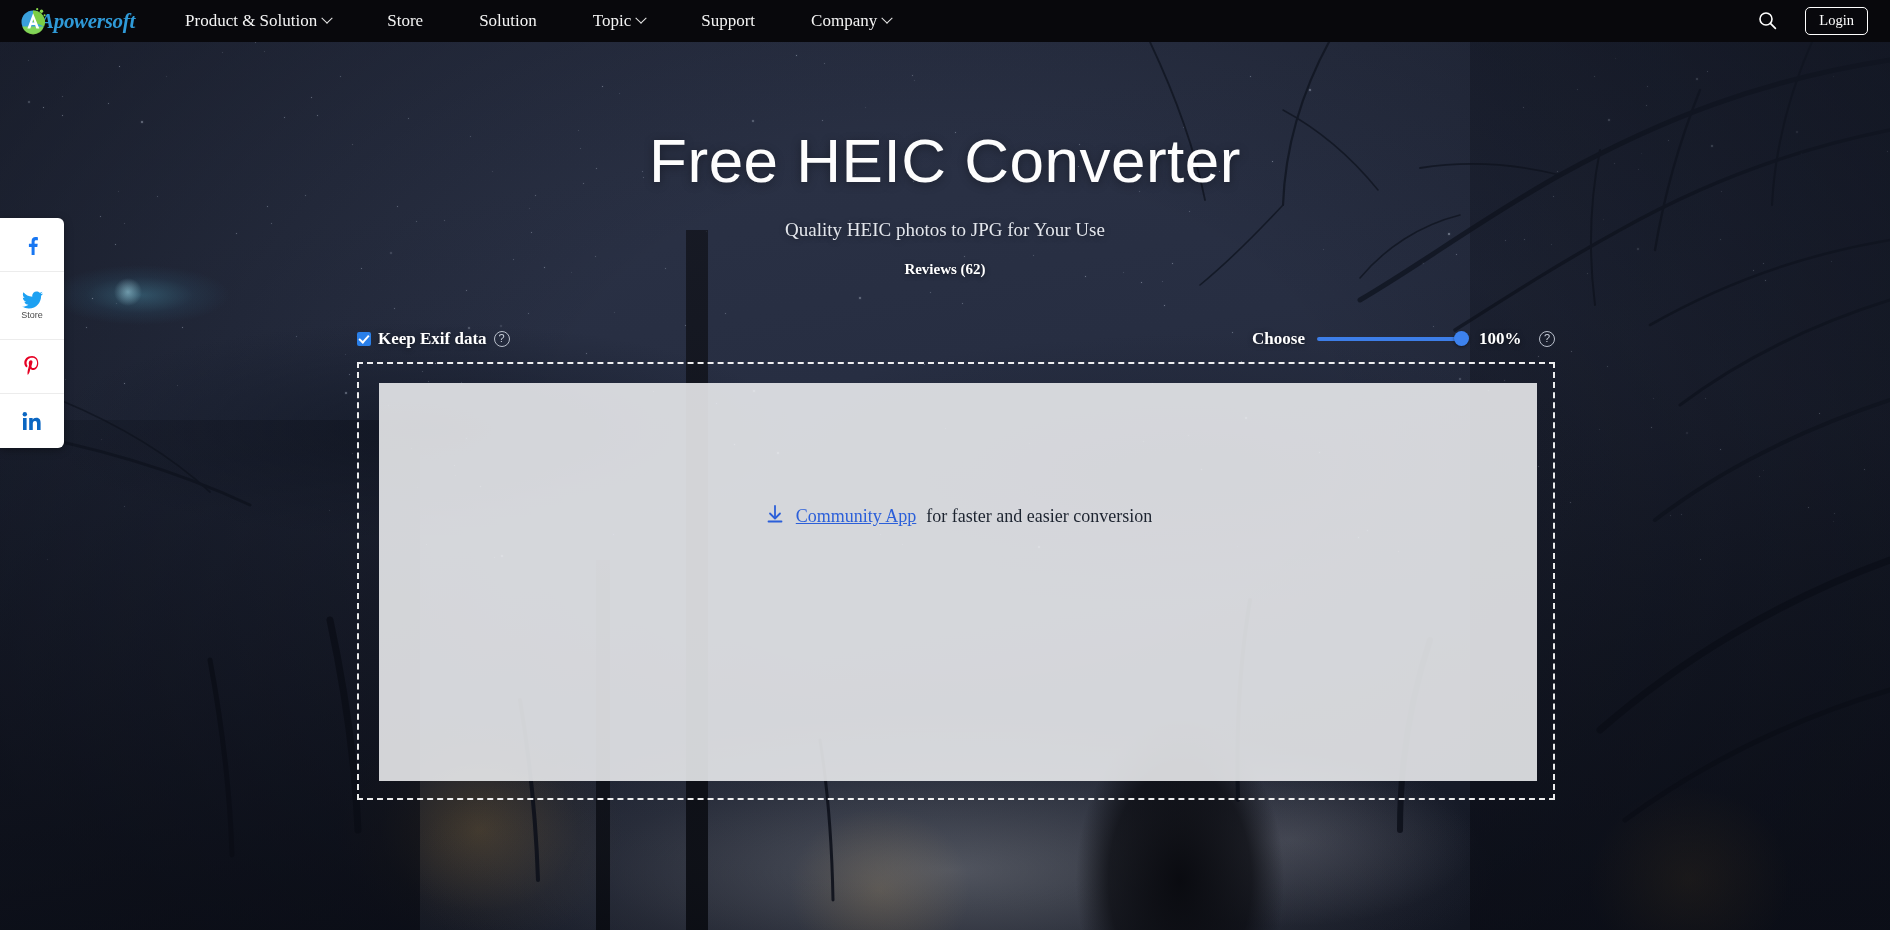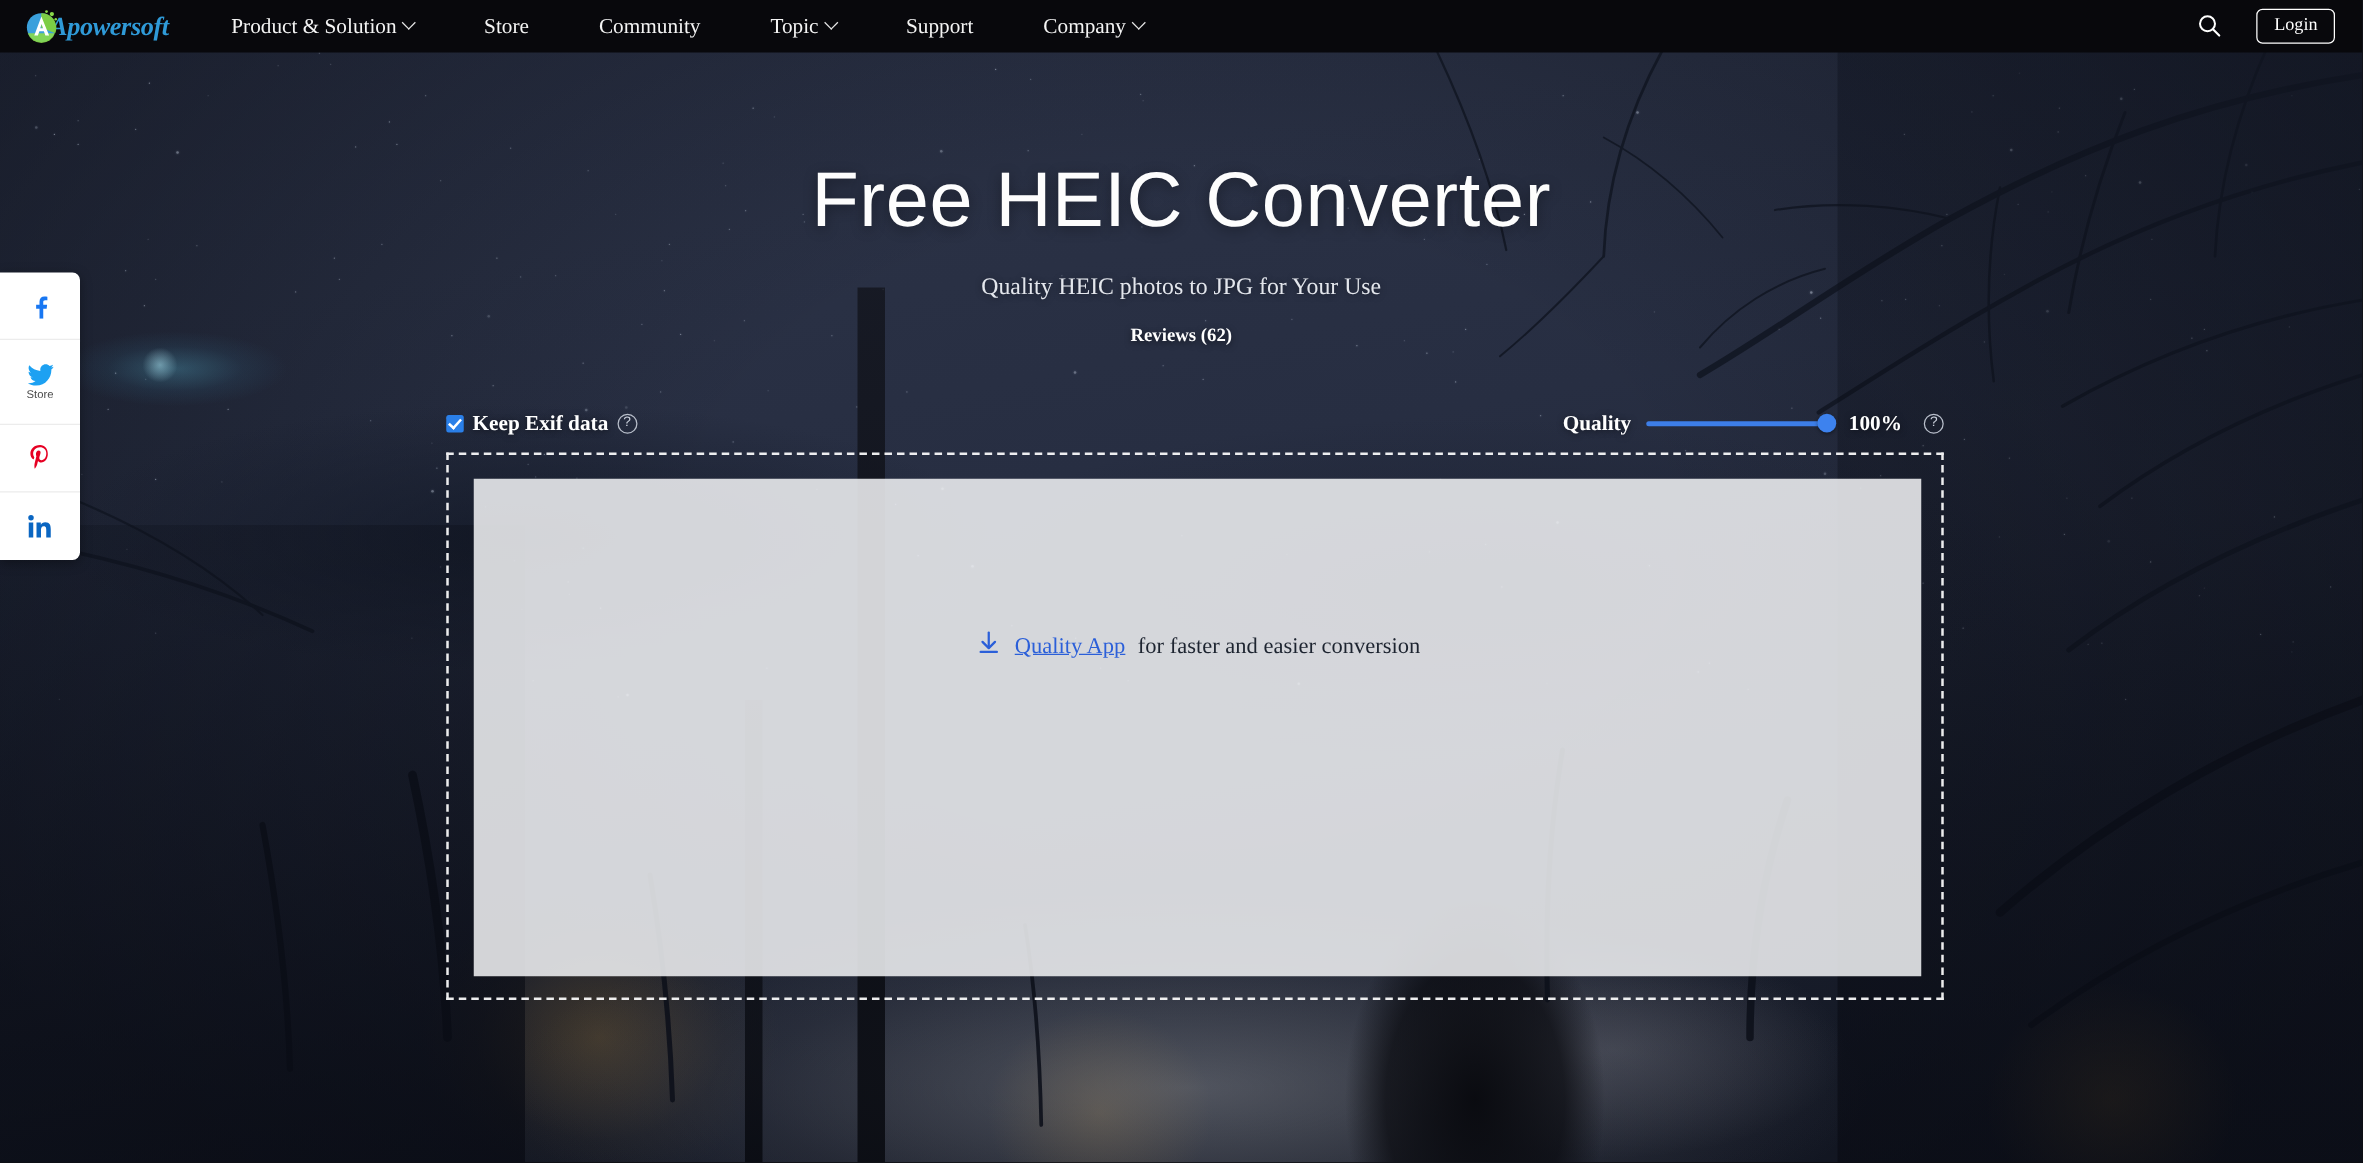--- a/index.html
+++ b/index.html
@@ -689,21 +689,21 @@
 
     <ul class="nav-list">
       <li class="nav-item">
         <span>Product &amp; Solution</span>
         <span class="caret"></span>
       </li>
       <li class="nav-item">
         <span>Store</span>
       </li>
       <li class="nav-item">
-        <span>Community</span>
+        <span>Solution</span>
       </li>
       <li class="nav-item">
         <span>Topic</span>
         <span class="caret"></span>
       </li>
       <li class="nav-item">
         <span>Support</span>
       </li>
       <li class="nav-item">
         <span>Company</span>
@@ -763,39 +763,39 @@
     </div>
   </div>
 
   <div class="options-row">
     <div class="exif-group">
       <span class="chk"></span>
       <span class="exif-label">Keep Exif data</span>
       <span class="help-ico">?</span>
     </div>
     <div class="quality-group">
-      <span class="quality-label">Quality</span>
+      <span class="quality-label">Choose</span>
       <span class="slider">
         <span class="slider-track"></span>
         <span class="slider-thumb"></span>
       </span>
       <span class="quality-value">100%</span>
       <span class="help-ico">?</span>
     </div>
   </div>
 
   <div class="dropzone-outer">
     <div class="dropzone-inner">
       <div class="download-row">
         <span>
           <svg width="22" height="22" viewBox="0 0 22 22">
             <line x1="11" y1="3" x2="11" y2="15" stroke="#2b5fd9" stroke-width="1.8" stroke-linecap="round"></line>
             <path d="M6 10.5 L11 15.5 L16 10.5" fill="none" stroke="#2b5fd9" stroke-width="1.8" stroke-linecap="round" stroke-linejoin="round"></path>
             <line x1="4.5" y1="18.5" x2="17.5" y2="18.5" stroke="#2b5fd9" stroke-width="1.8" stroke-linecap="round"></line>
           </svg>
         </span>
-        <span class="dl-link">Quality App</span>
+        <span class="dl-link">Community App</span>
         <span class="dl-rest"> for faster and easier conversion</span>
       </div>
     </div>
   </div>
 
 </div>
 
 </body></html>

